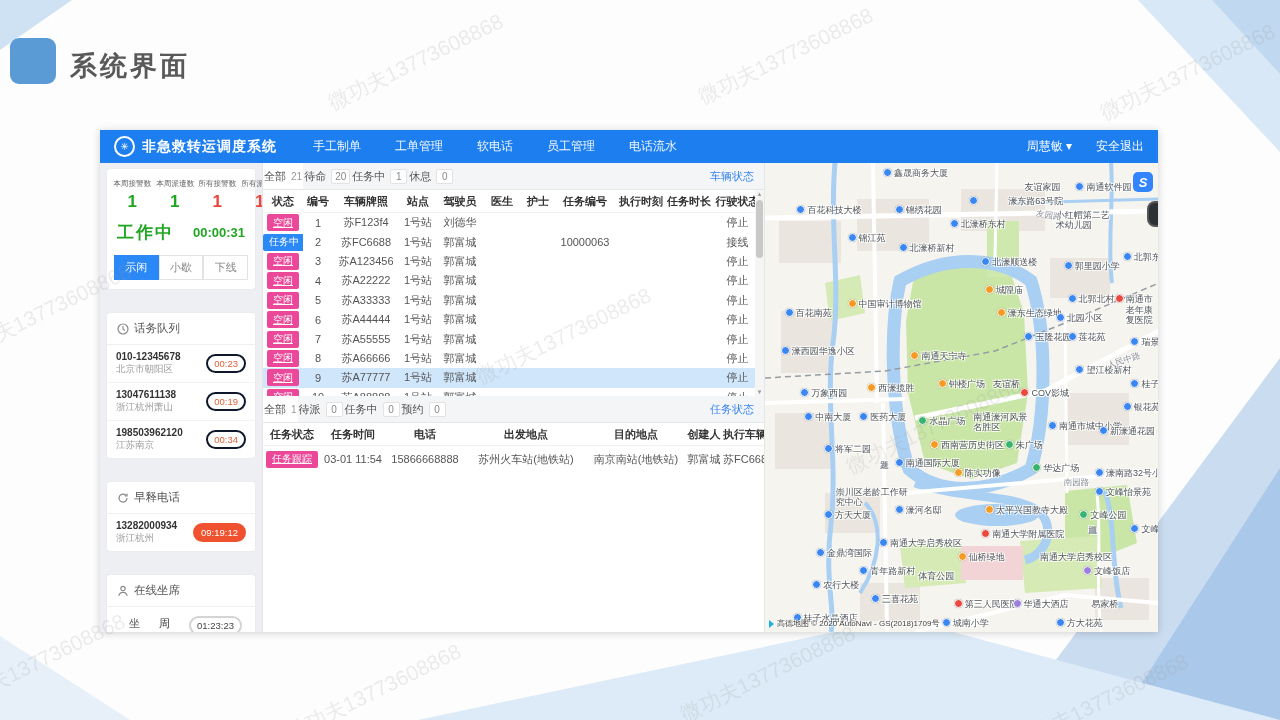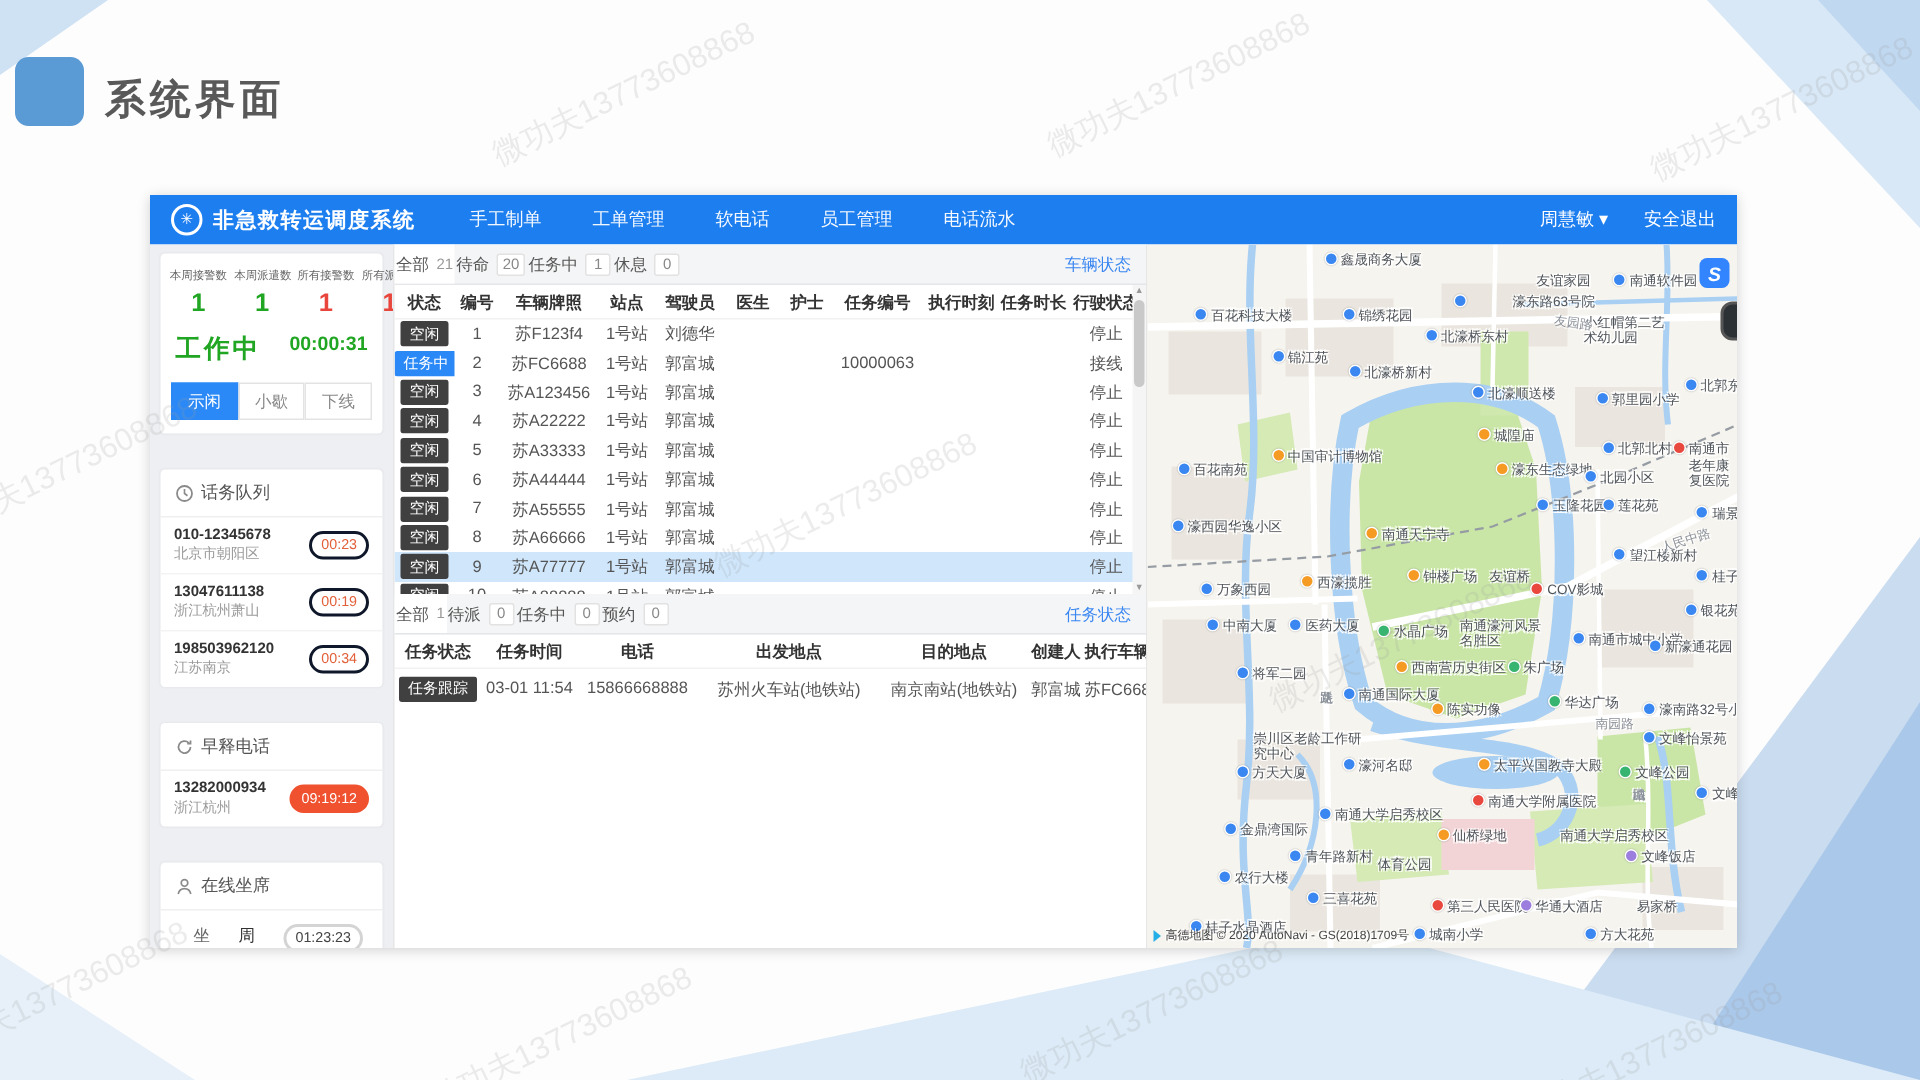--- a/index.html
+++ b/index.html
@@ -30,21 +30,21 @@
 
   .app-body { flex:1; display:flex; min-height:0; }
 
   
   .sidebar { width:162px; background:#edeff2; padding:6px 7px; flex:none; overflow:hidden; }
   .card { background:#fff; border-radius:3px; margin-bottom:24px; box-shadow:0 0 2px rgba(0,0,0,.06); }
   .stats-row { display:flex; padding:9px 4px 2px; }
   .stat { flex:1; text-align:center; }
   .stat .lb { font-size:8.5px; color:#666; transform:scale(.9); white-space:nowrap; }
   .stat .vl { font-size:17px; font-weight:bold; margin-top:2px; }
-  .work-row { display:flex; align-items:flex-start; justify-content:space-between; padding:7px 10px 4px; }
+  .work-row { display:flex; align-items:center; justify-content:space-between; padding:7px 10px 4px; }
   .work-label { font-size:17px; font-weight:bold; color:#21a623; letter-spacing:2px; }
   .work-timer { font-size:13px; font-weight:bold; color:#21a623; }
   .btn-group { display:flex; padding:7px 7px 9px; gap:0; }
   .sbtn { flex:1; height:25px; font-size:11px; background:#fff; border:1px solid #e3e3e3;
     color:#888; display:flex; align-items:center; justify-content:center; cursor:pointer; }
   .sbtn.active { background:#2b89f7; color:#fff; border-color:#2b89f7; }
   .card-hd { display:flex; align-items:center; gap:5px; padding:8px 10px; font-size:11.5px;
     color:#555; border-bottom:1px solid #efefef; }
   .card-hd svg { flex:none; }
   .q-item { display:flex; align-items:center; padding:6px 9px; border-bottom:1px solid #f3f3f3; }
@@ -75,21 +75,21 @@
   .tab-link { margin-left:auto; display:flex; align-items:center; padding-right:10px;
     font-size:11px; color:#3a87f2; cursor:pointer; }
   .vsection { height:233px; position:relative; overflow:hidden; flex:none; }
   .tsection { flex:1; position:relative; overflow:hidden; }
   .grid-hd { display:grid; height:23px; align-items:center; font-size:11px; font-weight:bold;
     color:#333; border-bottom:1px solid #f2f2f2; }
   .grid-row { display:grid; height:19.4px; align-items:center; font-size:11px; color:#555; }
   .grid-row.sel { background:#cfe6fb; }
   .gc { text-align:center; overflow:hidden; white-space:nowrap; }
   .badge { display:inline-block; font-size:10px; color:#fff; padding:1.5px 6px; border-radius:2px; }
-  .badge.green { background:#404040; }
+  .badge.green { background:#ec4899;text-decoration:underline; }
   .badge.blue { background:#2b89f7; }
   .trow { height:26px; }
   .vscroll { position:absolute; right:0; top:27px; bottom:0; width:9px; background:#f5f5f5; }
   .vscroll .thumb { position:absolute; left:1px; right:1px; top:10px; height:58px;
     background:#c9c9c9; border-radius:4px; }
   .vscroll .ar { position:absolute; left:0; right:0; font-size:6px; color:#999; text-align:center; }
 
   
   .map { flex:1; position:relative; overflow:hidden; background:#f6f4ef; }
   .map svg.base { position:absolute; left:0; top:0; }

